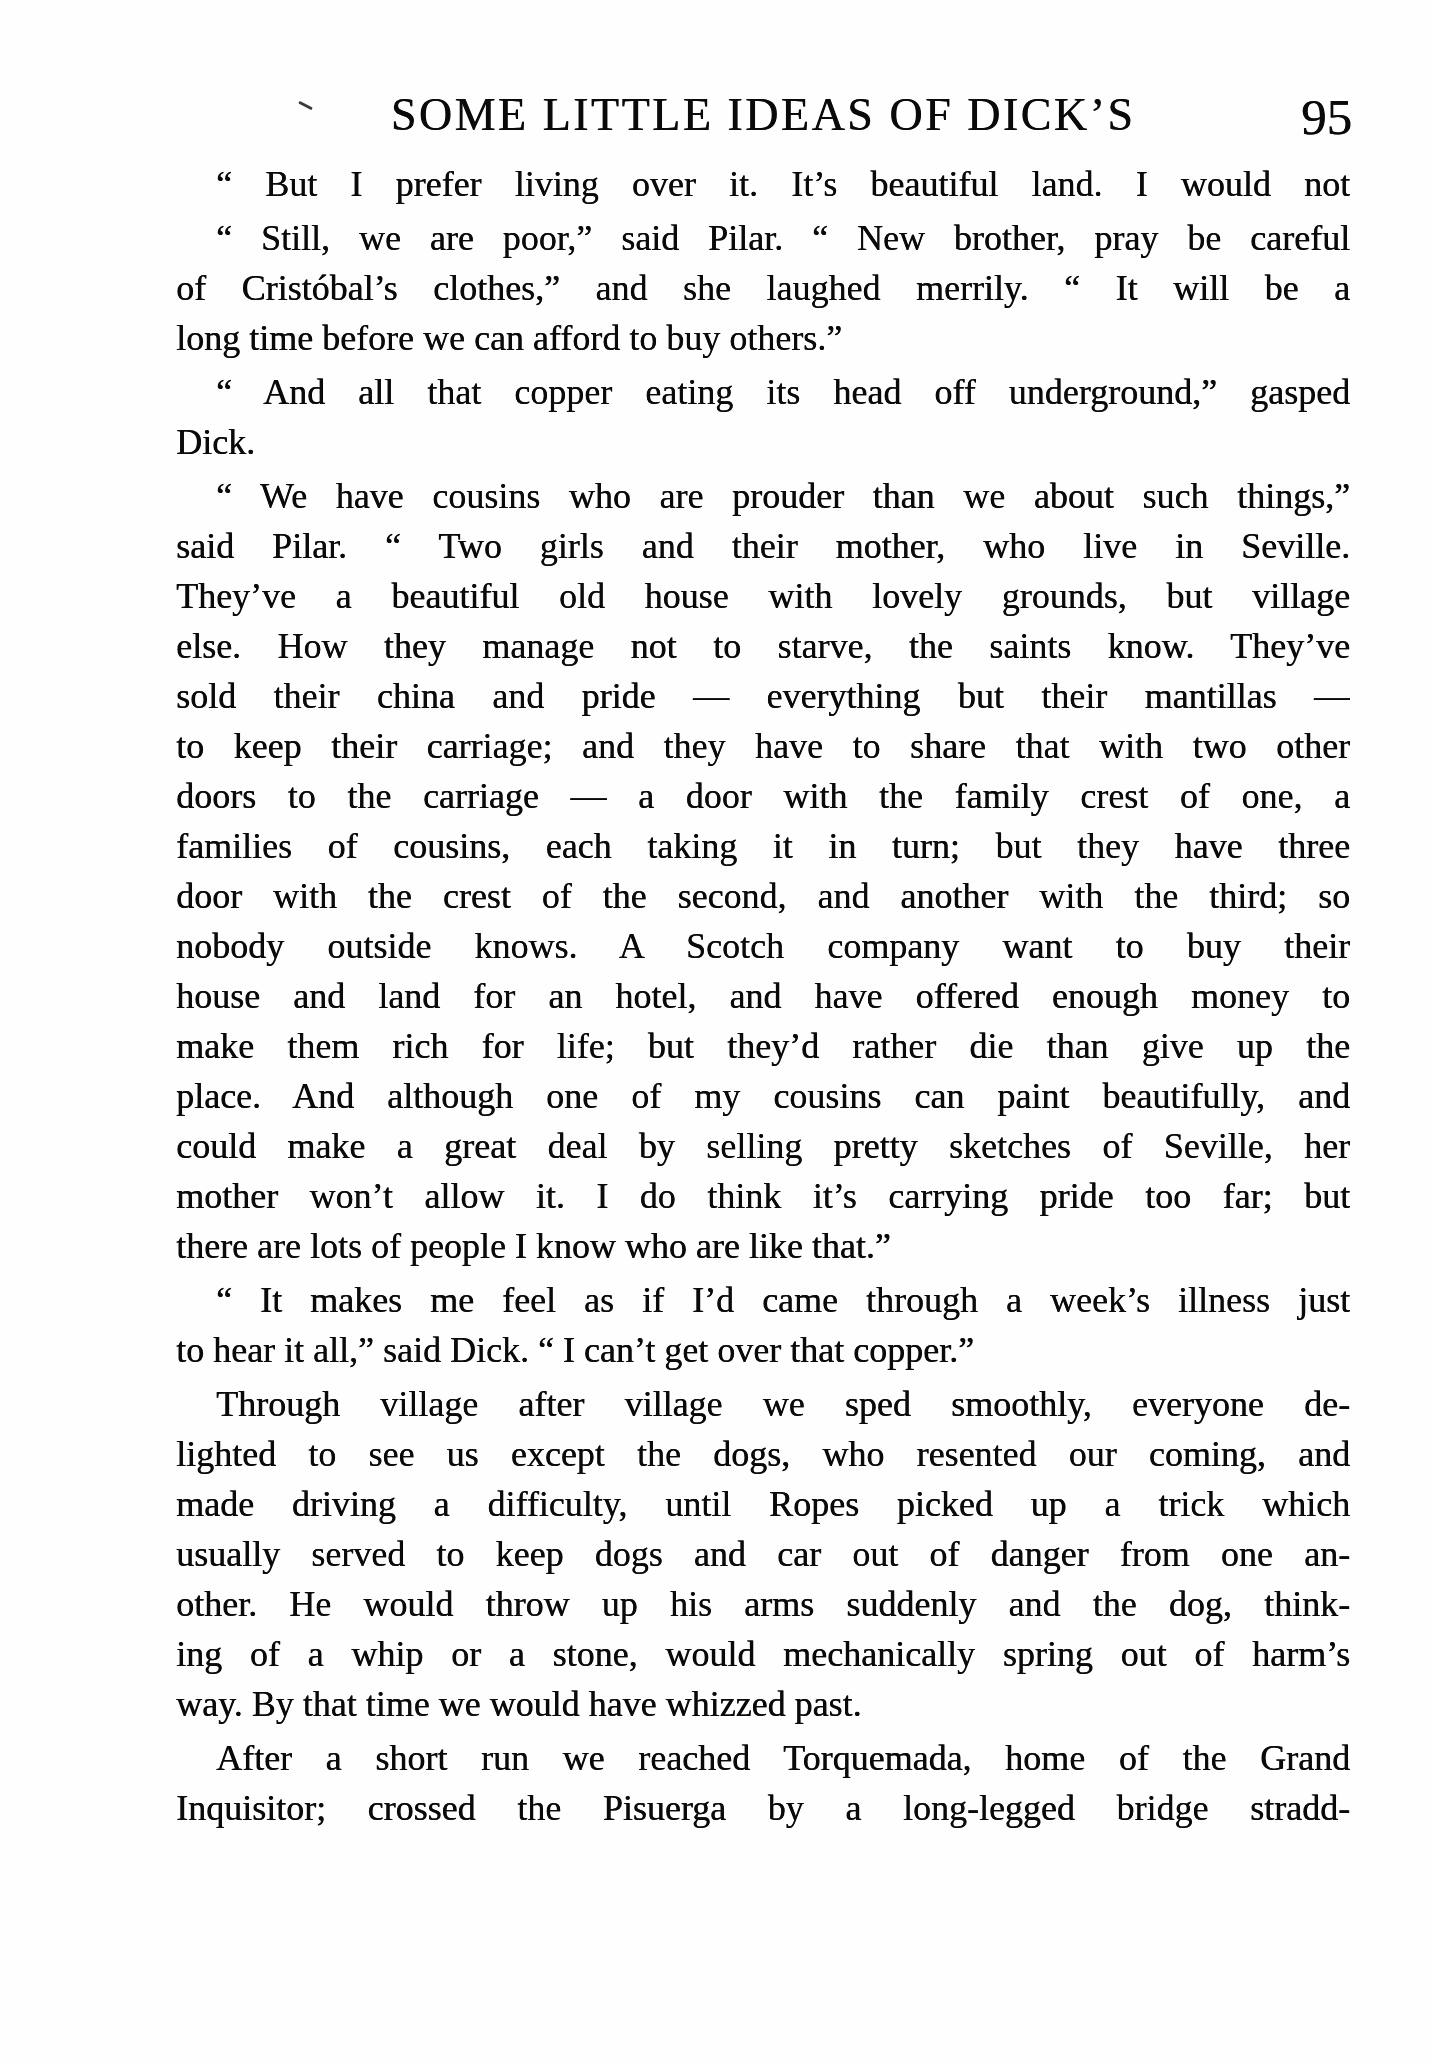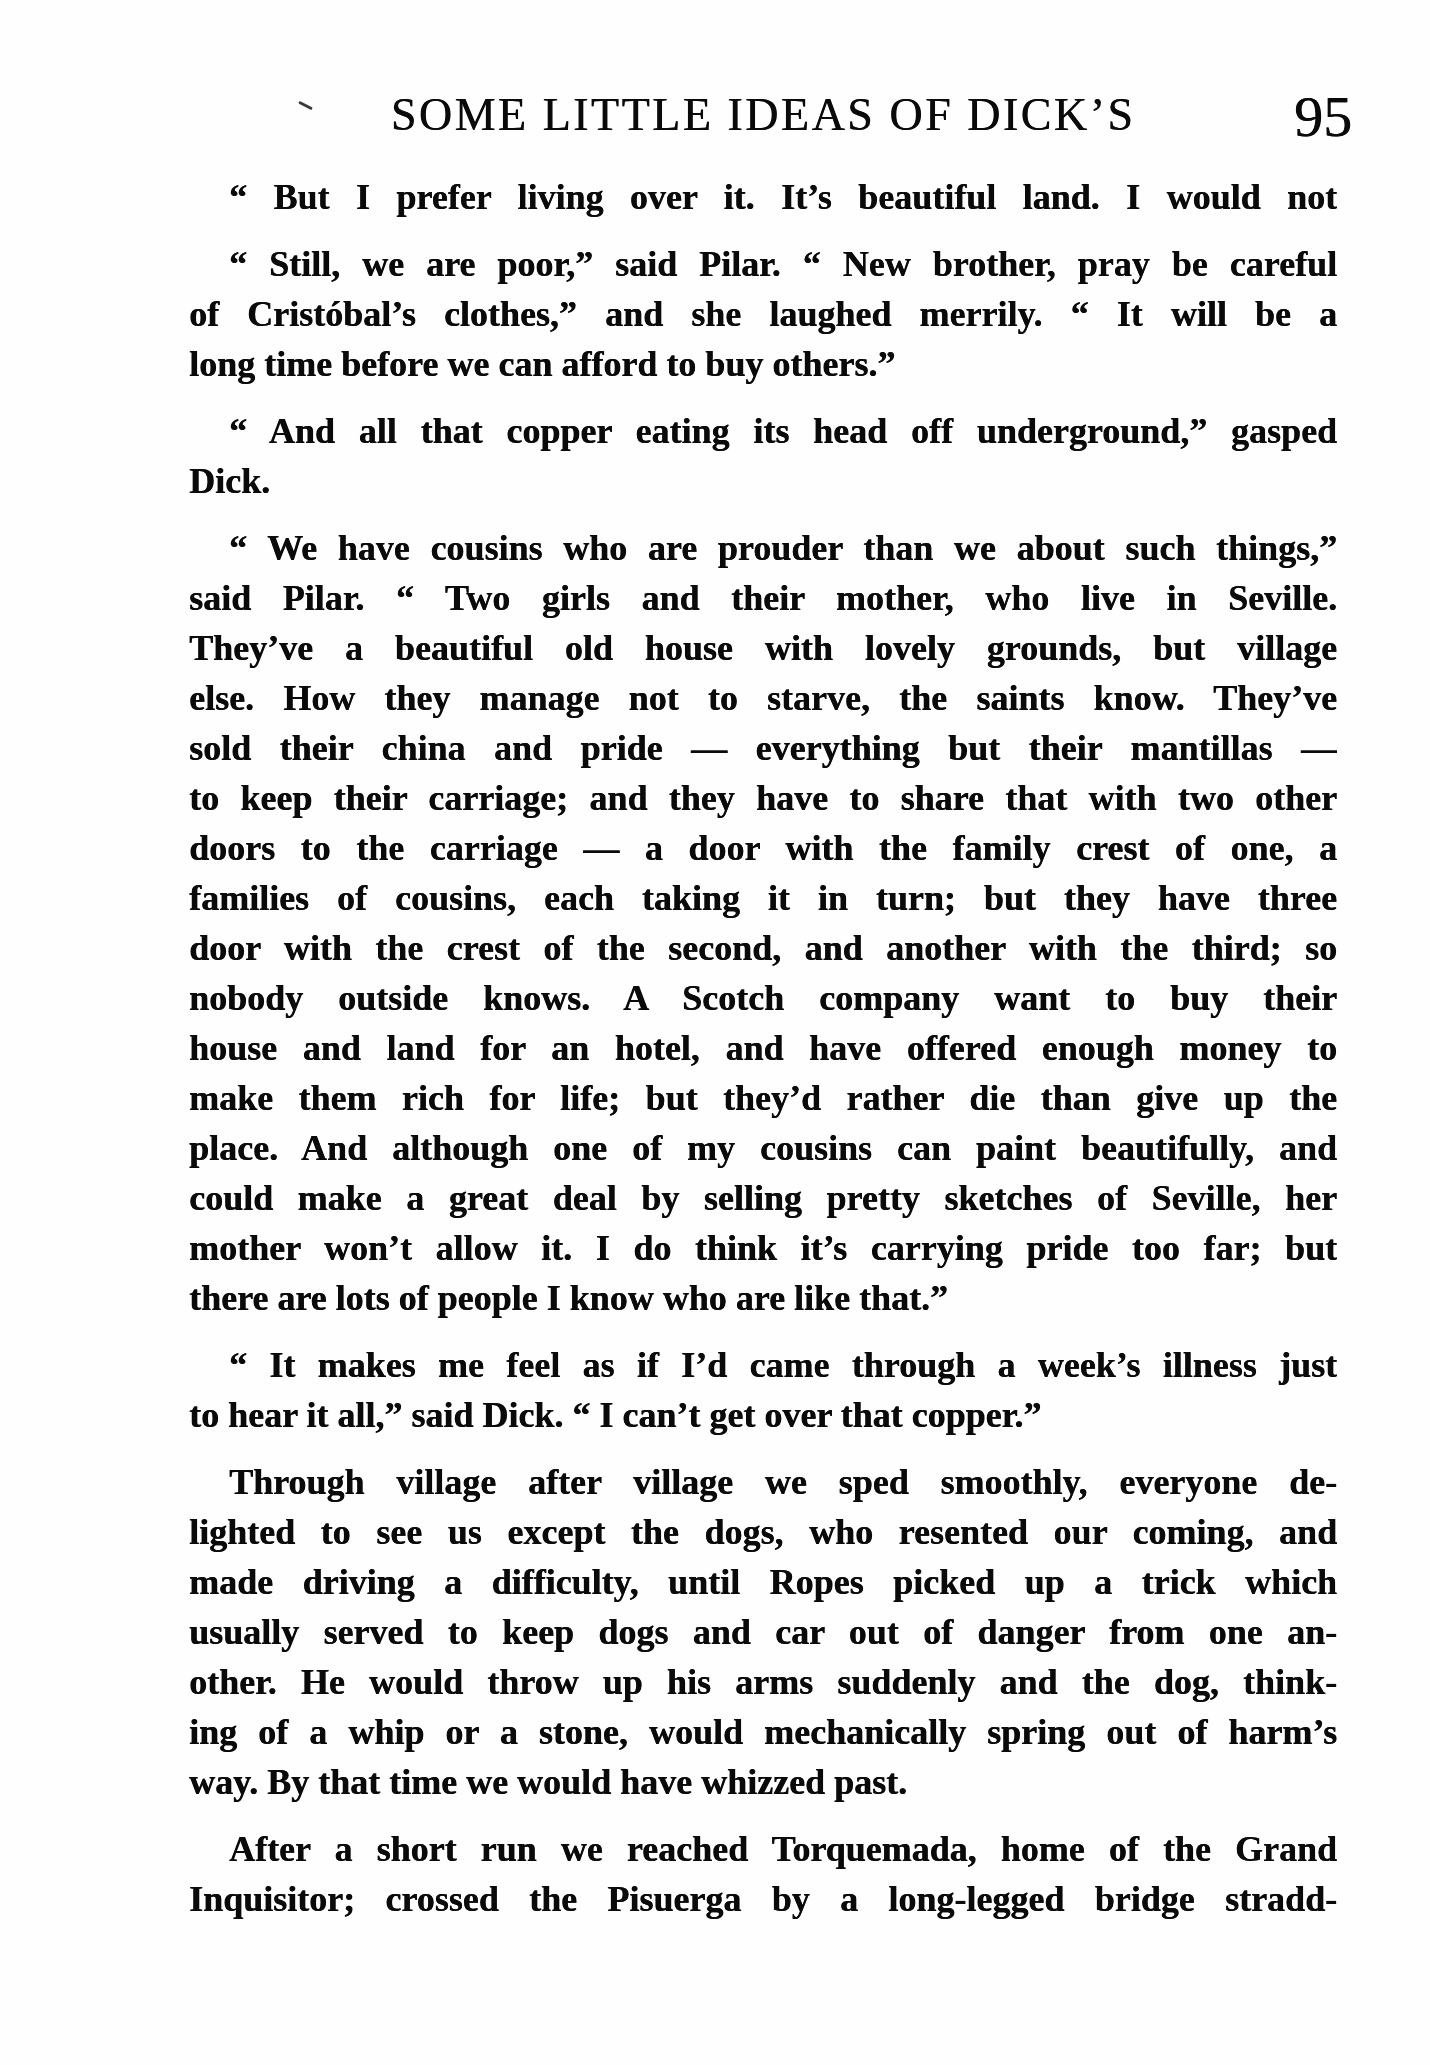--- a/index.html
+++ b/index.html
@@ -30,21 +30,21 @@
     font-size: 46px;
     line-height: 54px;
     letter-spacing: 2.5px;
     white-space: nowrap;
     text-shadow: 0.5px 0 0 currentColor;
   }
   .folio {
     position: absolute;
     right: 2px;
     top: 2px;
-    font-size: 58px;
+    font-size: 51px;
     line-height: 54px;
     text-shadow: 0.5px 0 0 currentColor;
   }
   
   .speck {
     position: absolute;
     left: 126px;
     top: 16px;
     width: 15px;
     height: 3px;
@@ -53,21 +53,21 @@
     transform: rotate(27deg);
   }
   
   .text-block {
     position: absolute;
     left: 172px;
     top: 155px;
     width: 1182px;
     font-size: 36px;
   }
-  .para { margin: 17px; font-weight: bold; }
+  .para { margin: 4px; }
   .line {
     height: 50px;
     line-height: 50px;
     overflow: hidden;
     text-align: justify;
     text-align-last: justify;
     text-shadow: 0.4px 0 0 currentColor;
   }
   .line.first { text-indent: 40px; }
   .line.lastline { text-align-last: left; }

